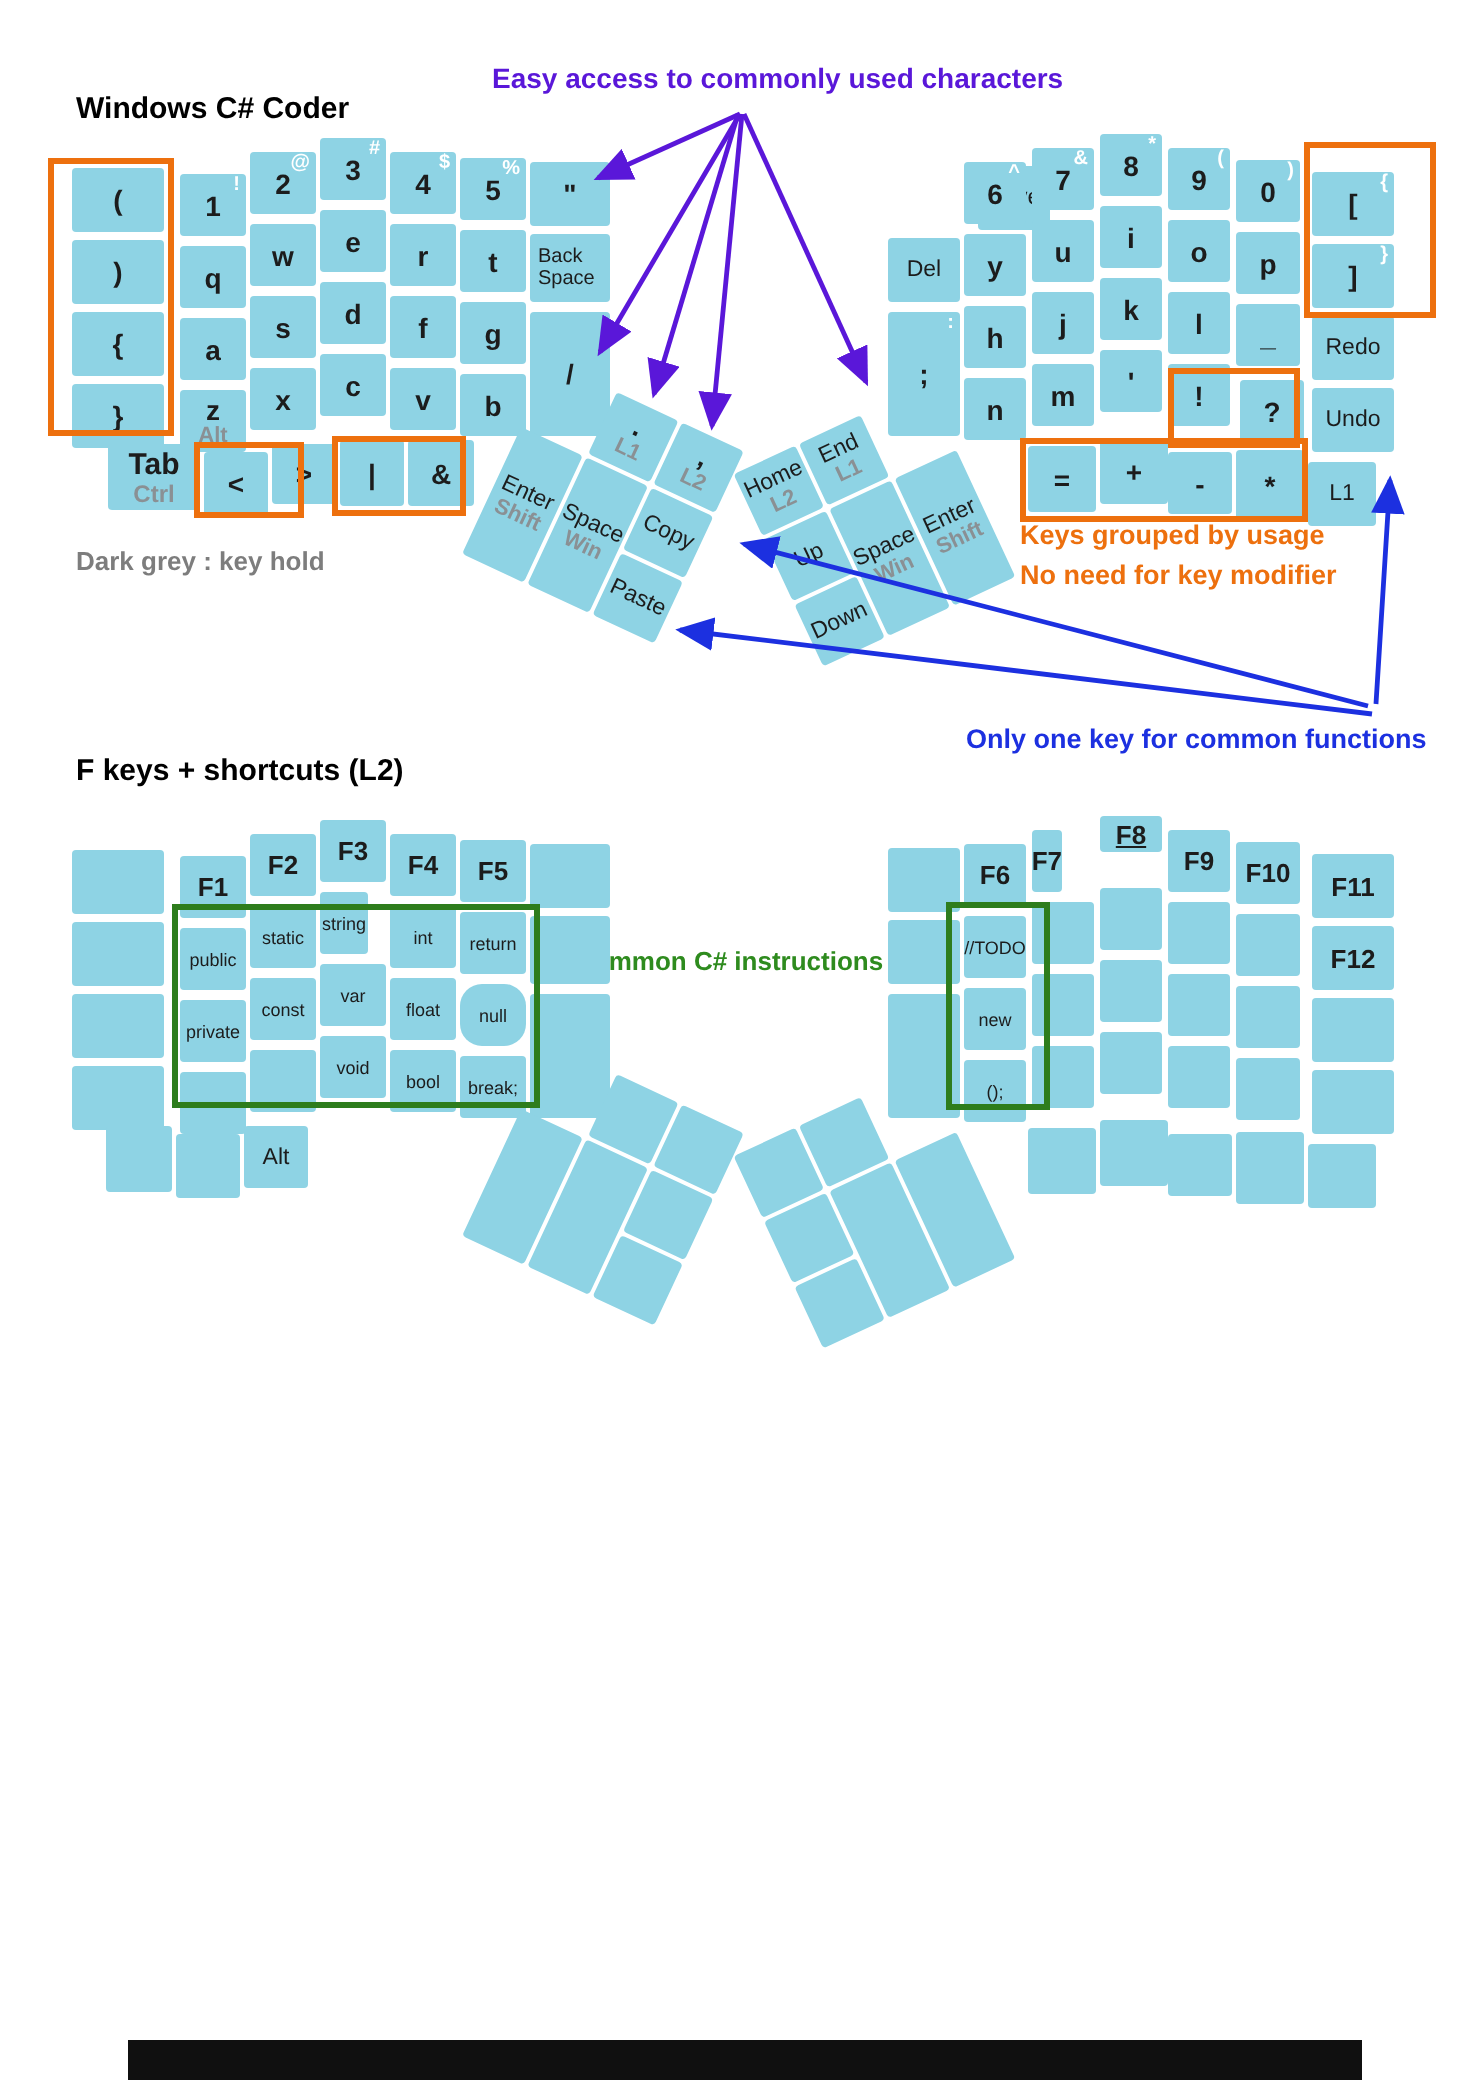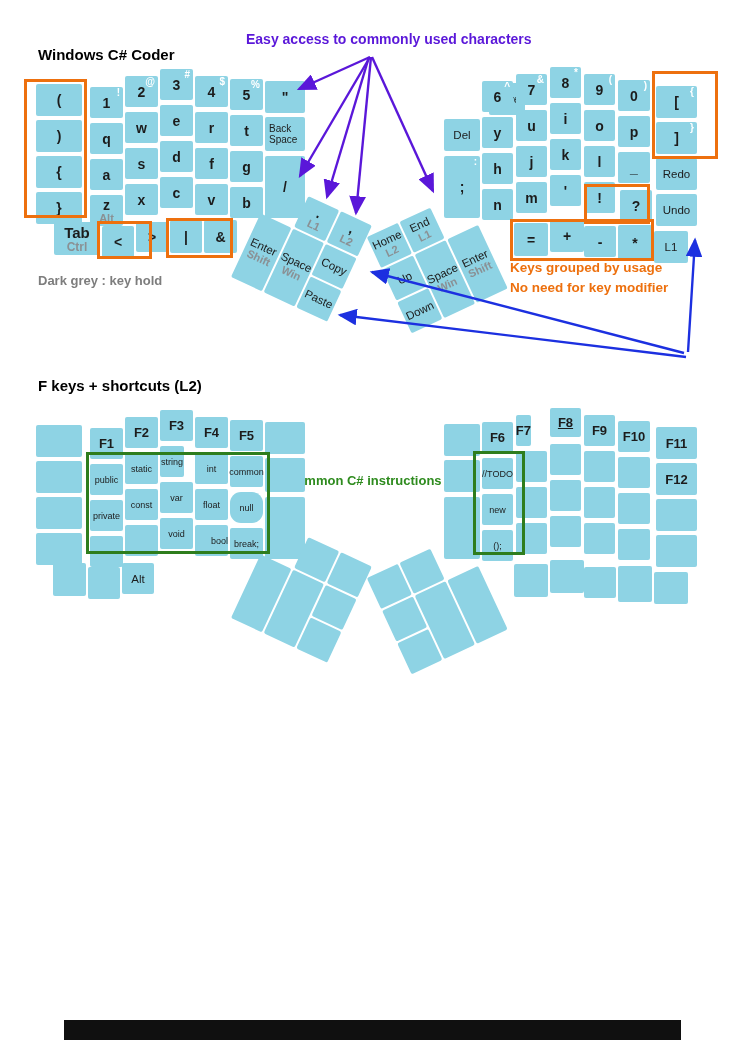--- a/index.html
+++ b/index.html
@@ -40,20 +40,21 @@
 </style>
 </head>
 <body>
 
 <div class="page">
   <div class="note t-title" style="left:38px; top:46px;">Windows C# Coder</div>
   <div class="note t-purple" style="left:246px; top:31px;">Easy access to commonly used characters</div>
   <div class="note t-grey" style="left:38px; top:273px;">Dark grey : key hold</div>
   <div class="note t-orange" style="left:510px; top:260px;">Keys grouped by usage</div>
   <div class="note t-orange" style="left:510px; top:280px;">No need for key modifier</div>
+  <div class="note t-blue" style="left:483px; top:362px;">Only one key for common functions</div>
   <div class="note t-title" style="left:38px; top:377px;">F keys + shortcuts (L2)</div>
   <div class="note t-green" style="left:287px; top:473px;">Common C# instructions</div>
 
   <div id="keys-root">
       <div>
         <div class="key sym" style="left: 36px; top: 84px; width: 46px; height: 32px;">
           <span class="kmain">(</span>
         </div>
         <div class="key sym" style="left: 36px; top: 120px; width: 46px; height: 32px;">
           <span class="kmain">)</span>
@@ -302,28 +303,28 @@
         </div>
         <div class="key fkey" style="left: 195px; top: 417px; width: 33px; height: 31px;">
           <span class="kmain">F4</span>
         </div>
         <div class="key code" style="left: 195px; top: 453px; width: 33px; height: 31px;">
           <span class="kmain">int</span>
         </div>
         <div class="key code" style="left: 195px; top: 489px; width: 33px; height: 31px;">
           <span class="kmain">float</span>
         </div>
-        <div class="key code" style="left: 195px; top: 525px; width: 33px; height: 31px; align-items: flex-end;">
+        <div class="key code" style="left: 195px; top: 525px; width: 33px; height: 31px;">
           <span class="kmain">bool</span>
         </div>
         <div class="key fkey" style="left: 230px; top: 420px; width: 33px; height: 31px;">
           <span class="kmain">F5</span>
         </div>
         <div class="key code" style="left: 230px; top: 456px; width: 33px; height: 31px;">
-          <span class="kmain">common</span>
+          <span class="kmain">return</span>
         </div>
         <div class="key code" style="left: 230px; top: 492px; width: 33px; height: 31px; border-radius: 11px;">
           <span class="kmain">null</span>
         </div>
         <div class="key code" style="left: 230px; top: 528px; width: 33px; height: 31px;">
           <span class="kmain">break;</span>
         </div>
         <div class="key sym" style="left: 265px; top: 422px; width: 40px; height: 32px;"></div>
         <div class="key sym" style="left: 265px; top: 458px; width: 40px; height: 34px;"></div>
         <div class="key sym" style="left: 265px; top: 497px; width: 40px; height: 62px;"></div>
@@ -348,21 +349,21 @@
         </div>
         <div class="key code" style="left: 482px; top: 530px; width: 31px; height: 31px;">
           <span class="kmain">();</span>
         </div>
         <div class="key fkey" style="left: 516px; top: 415px; width: 15px; height: 31px; align-items: flex-end;">
           <span class="kmain">F7</span>
         </div>
         <div class="key sym" style="left: 516px; top: 451px; width: 31px; height: 31px;"></div>
         <div class="key sym" style="left: 516px; top: 487px; width: 31px; height: 31px;"></div>
         <div class="key sym" style="left: 516px; top: 523px; width: 31px; height: 31px;"></div>
-        <div class="key fkey" style="left: 550px; top: 408px; width: 31px; height: 29px; text-decoration: underline;">
+        <div class="key fkey" style="left: 550px; top: 408px; width: 31px; height: 18px; text-decoration: underline;">
           <span class="kmain">F8</span>
         </div>
         <div class="key sym" style="left: 550px; top: 444px; width: 31px; height: 31px;"></div>
         <div class="key sym" style="left: 550px; top: 480px; width: 31px; height: 31px;"></div>
         <div class="key sym" style="left: 550px; top: 516px; width: 31px; height: 31px;"></div>
         <div class="key fkey" style="left: 584px; top: 415px; width: 31px; height: 31px;">
           <span class="kmain">F9</span>
         </div>
         <div class="key sym" style="left: 584px; top: 451px; width: 31px; height: 31px;"></div>
         <div class="key sym" style="left: 584px; top: 487px; width: 31px; height: 31px;"></div>

